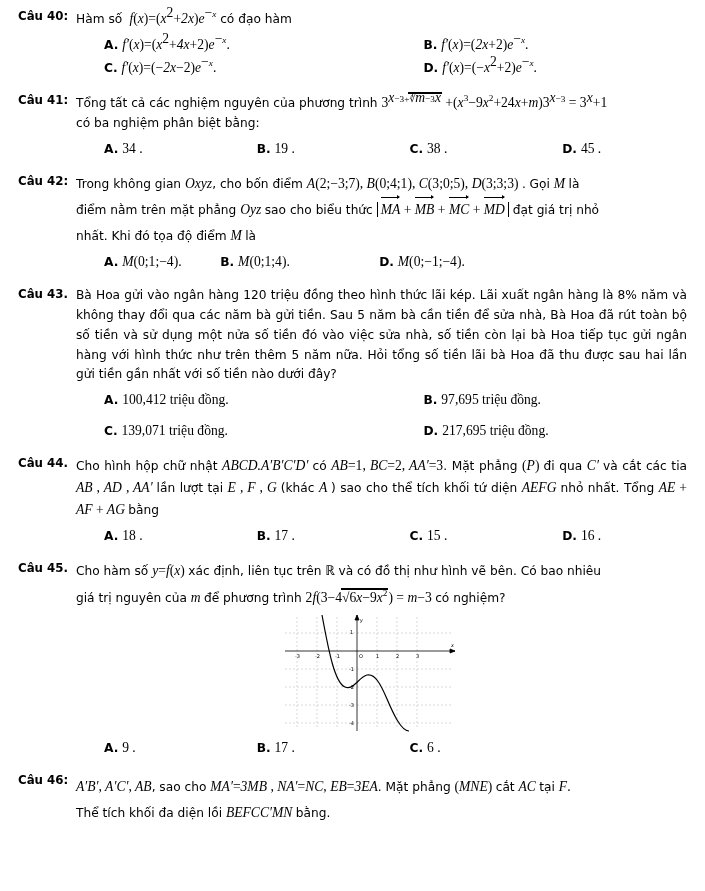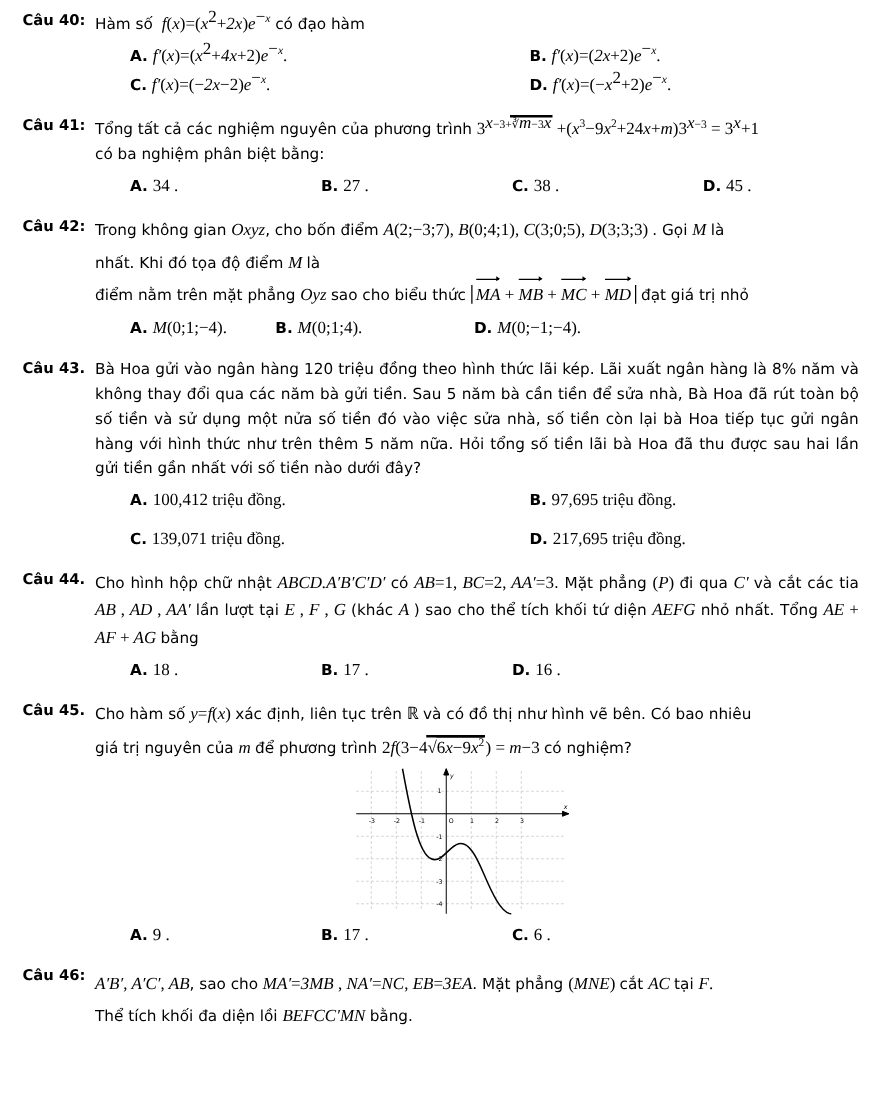--- a/index.html
+++ b/index.html
@@ -161,21 +161,21 @@
         </span>
       </div>
       <div class="stem-indent">có ba nghiệm phân biệt bằng:</div>
       <div class="answers grid4">
         <div class="ans" style="padding-left:28px;">
           <b>A.</b>
           <span class="mn">34 .</span>
         </div>
         <div class="ans" style="padding-left:28px;">
           <b>B.</b>
-          <span class="mn">27 .</span>
+          <span class="mn">19 .</span>
         </div>
         <div class="ans" style="padding-left:28px;">
           <b>C.</b>
           <span class="mn">38 .</span>
         </div>
         <div class="ans" style="padding-left:28px;">
           <b>D.</b>
           <span class="mn">45 .</span>
         </div>
       </div>
@@ -193,30 +193,30 @@
         <span class="mi">
           A<span class="mn">(</span><span class="mn">2;−3;7</span><span class="mn">)</span><span class="mn">,</span>
           B<span class="mn">(</span><span class="mn">0;4;1</span><span class="mn">)</span><span class="mn">,</span>
           C<span class="mn">(</span><span class="mn">3;0;5</span><span class="mn">)</span><span class="mn">,</span>
           D<span class="mn">(</span><span class="mn">3;3;3</span><span class="mn">)</span>
         </span><span>. Gọi</span>
         <span class="mi"> M </span>
         <span>là</span>
       </div>
       <div class="stem-indent" style="margin-top:4px;">
-        <span>nhất. Khi đó tọa độ điểm</span>
-        <span class="mi"> M </span>
-        <span>là</span>
-      </div>
-      <div class="stem-indent" style="margin-top:4px;">
         <span>điểm nằm trên mặt phẳng</span>
         <span class="mi"> Oyz </span>
         <span>sao cho biểu thức</span>
         <span class="mn abs"><span class="mi"><span class="vec">MA</span></span> + <span class="mi"><span class="vec">MB</span></span> + <span class="mi"><span class="vec">MC</span></span> + <span class="mi"><span class="vec">MD</span></span></span>
         <span>đạt giá trị nhỏ</span>
+      </div>
+      <div class="stem-indent" style="margin-top:4px;">
+        <span>nhất. Khi đó tọa độ điểm</span>
+        <span class="mi"> M </span>
+        <span>là</span>
       </div>
       <div class="answers grid4-wide">
         <div class="ans" style="padding-left:28px;">
           <b>A.</b>
           <span class="mi"> M<span class="mn">(</span><span class="mn">0;1;−4</span><span class="mn">).</span></span>
         </div>
         <div class="ans" style="padding-left:16px;">
           <b>B.</b>
           <span class="mi"> M<span class="mn">(</span><span class="mn">0;1;4</span><span class="mn">).</span></span>
         </div>
@@ -282,20 +282,24 @@
       <div class="answers grid4">
         <div class="ans" style="padding-left:28px;">
           <b>A.</b>
           <span class="mn">18 .</span>
         </div>
         <div class="ans" style="padding-left:28px;">
           <b>B.</b>
           <span class="mn">17 .</span>
         </div>
         <div class="ans" style="padding-left:28px;">
+          <b>C.</b>
+          <span class="mn">15 .</span>
+        </div>
+        <div class="ans" style="padding-left:28px;">
           <b>D.</b>
           <span class="mn">16 .</span>
         </div>
       </div>
     </div>
   </div>
 
   <div class="spacer-sm"></div>
 
   <div class="q qblock">

